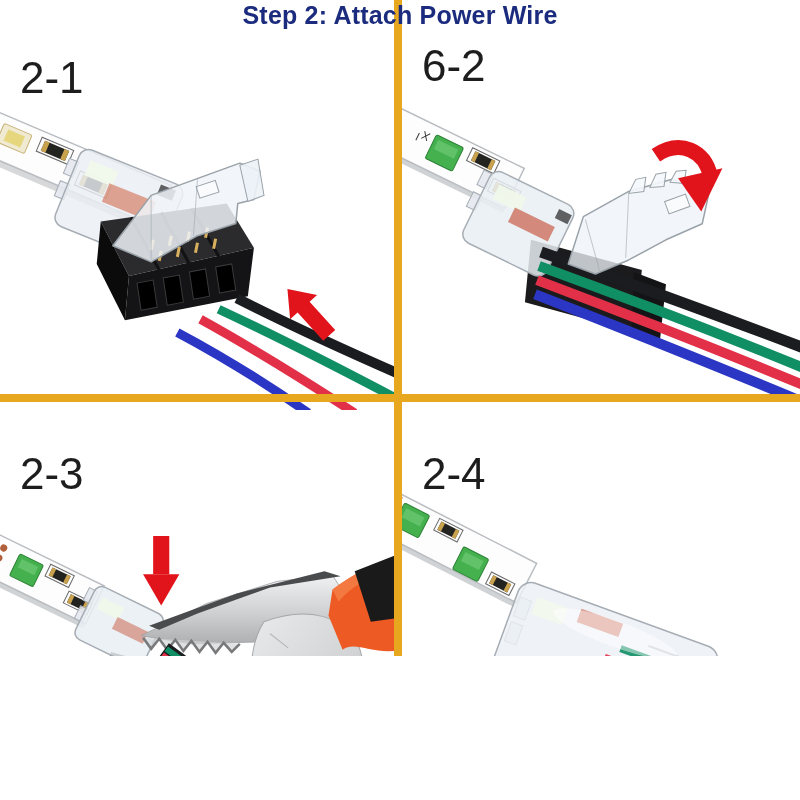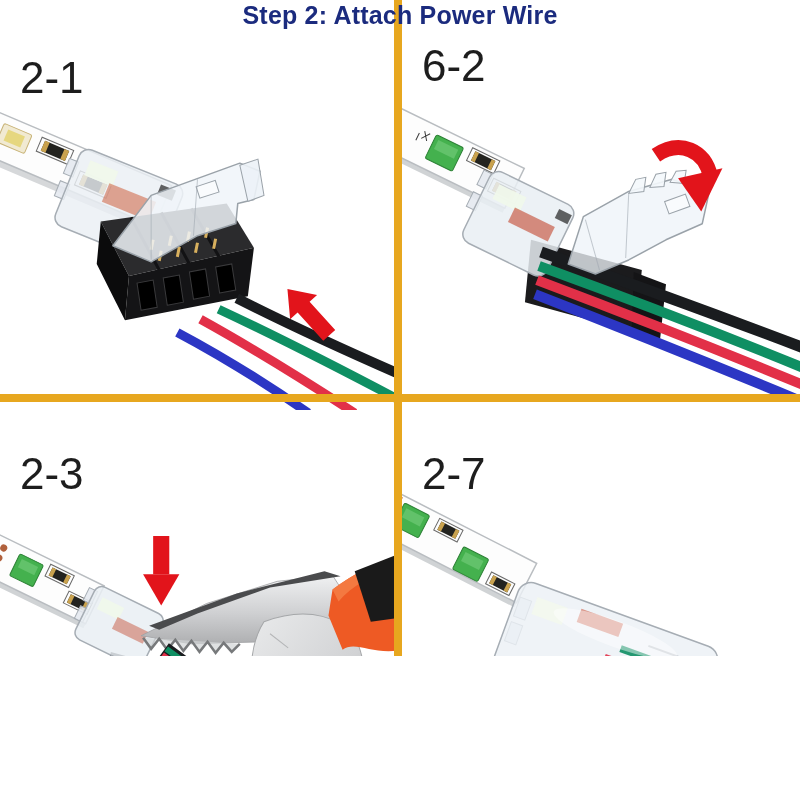--- a/index.html
+++ b/index.html
@@ -229,21 +229,21 @@
       </g>
 
       <g>
         <rect x="152" y="133" width="16" height="38" fill="var(--arrow-red,#e2141b)"></rect>
         <polygon points="142,171 178,171 160,202" fill="var(--arrow-red,#e2141b)"></polygon>
       </g>
     </svg>
   </figure>
 
   <figure class="panel p4" style="margin:0">
-    <div class="panel-label">2-7</div>
+    <div class="panel-label">2-4</div>
     <svg viewBox="0 0 395 395" preserveAspectRatio="none">
       <g transform="translate(0,92) rotate(27)">
         <rect x="-30" y="44" width="180" height="5" fill="#d0d3d5"></rect>
         <rect x="-30" y="0" width="180" height="44" fill="var(--strip-white,#fdfdfd)" stroke="#b9bdc1" stroke-width="1.5"></rect>
         <rect x="-10" y="2" width="12" height="14" fill="#bf6a42"></rect>
         <rect x="6" y="6" width="28" height="25" rx="2" fill="var(--led-green,#44b14e)" stroke="#2c8135"></rect>
         <rect x="10" y="10" width="20" height="10" fill="#62c26a"></rect>
         <rect x="44" y="4" width="26" height="13" fill="none" stroke="#6a6a6a"></rect>
         <rect x="47" y="6" width="20" height="9" fill="#23231f"></rect>
         <rect x="47" y="6" width="4" height="9" fill="var(--gold,#c9a24e)"></rect>

